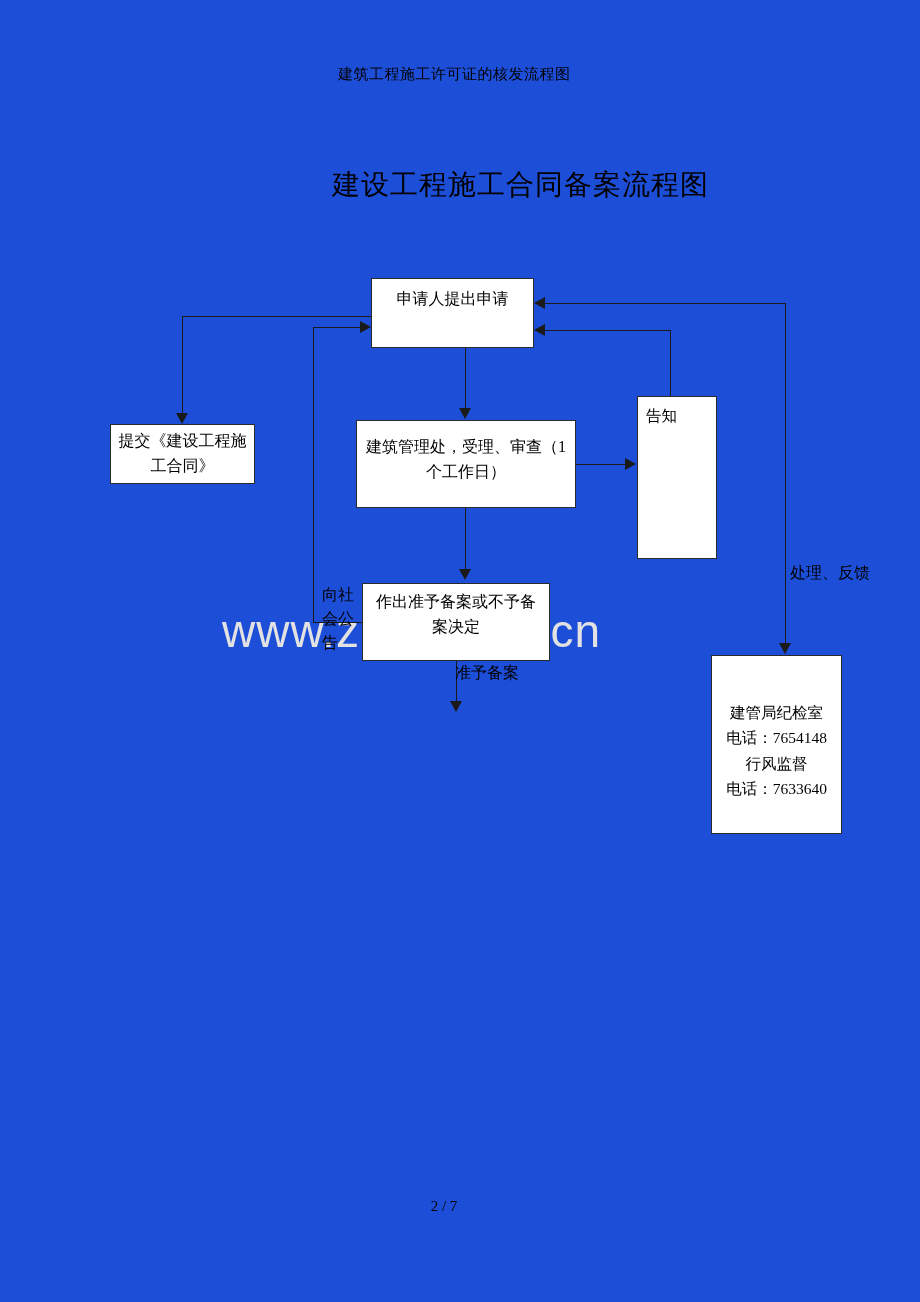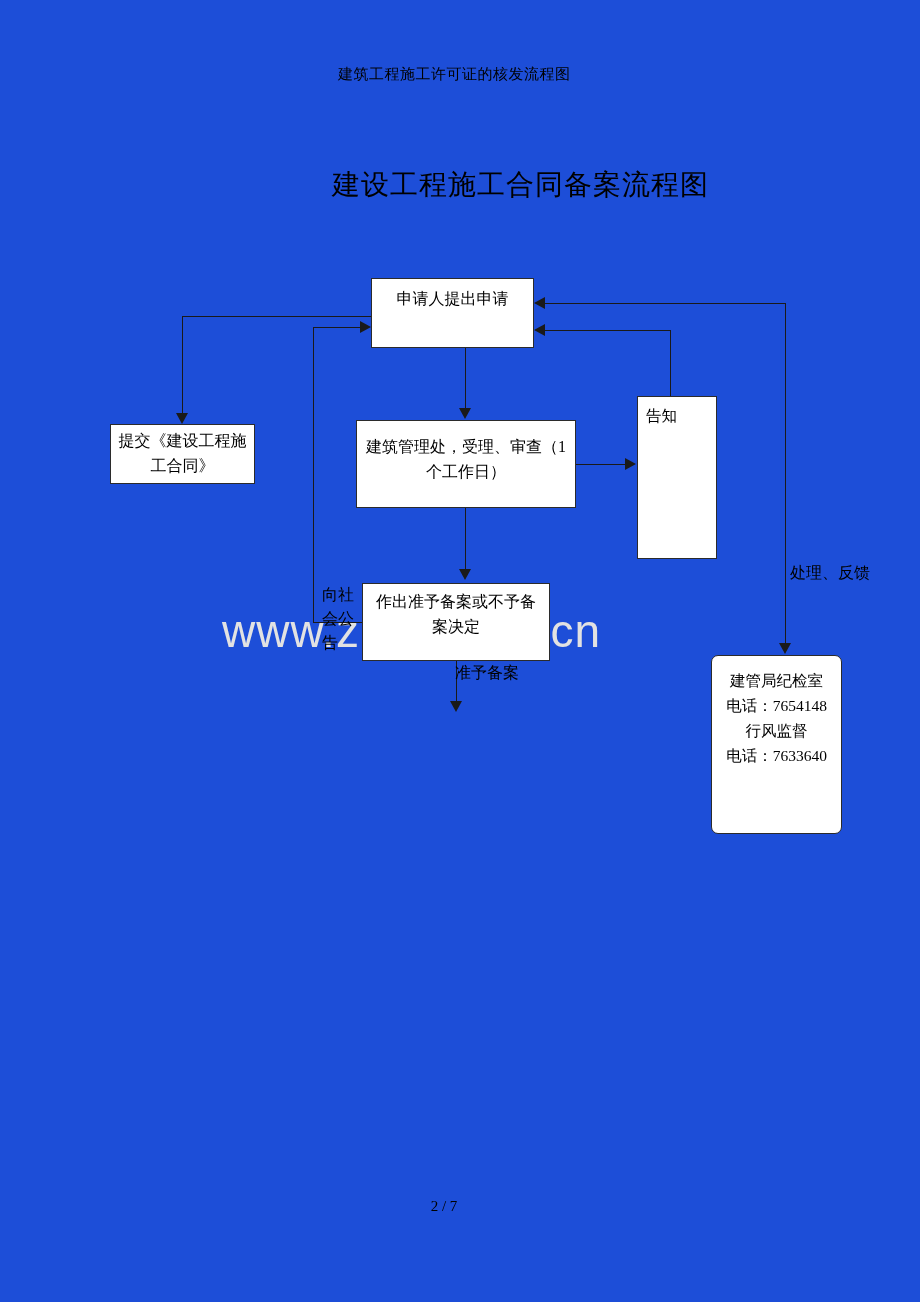--- a/index.html
+++ b/index.html
@@ -73,21 +73,21 @@
     z-index: 3;
   }
   .node .label { padding: 0 6px; }
 
   .node-apply       { left: 371px; top: 278px;  width: 163px; height: 70px;  align-items: flex-start; padding-top: 8px; }
   .node-submit      { left: 110px; top: 424px;  width: 145px; height: 60px;  align-items: center; }
   .node-review      { left: 356px; top: 420px;  width: 220px; height: 88px;  align-items: flex-start; padding-top: 14px; }
   .node-reject      { left: 637px; top: 396px;  width: 80px;  height: 163px; align-items: flex-start; padding-top: 8px; }
   .node-decision    { left: 362px; top: 583px;  width: 188px; height: 78px;  align-items: flex-start; padding-top: 6px; }
   .node-announce    { left: 363px; top: 713px;  width: 186px; height: 61px;  align-items: flex-start; padding-top: 14px; }
-  .node-supervision { left: 711px; top: 655px;  width: 131px; height: 179px; align-items: flex-start; padding-top: 12px; border-radius: 7px; }
+  .node-supervision { left: 711px; top: 655px;  width: 131px; height: 179px; align-items: center; padding-top: 12px; }
 
   .node-reject .label {
     
     width: 62px;
     text-align: justify;
     text-align-last: justify;
     line-height: 1.43;
     font-size: 15.5px;
     padding: 0;
   }

